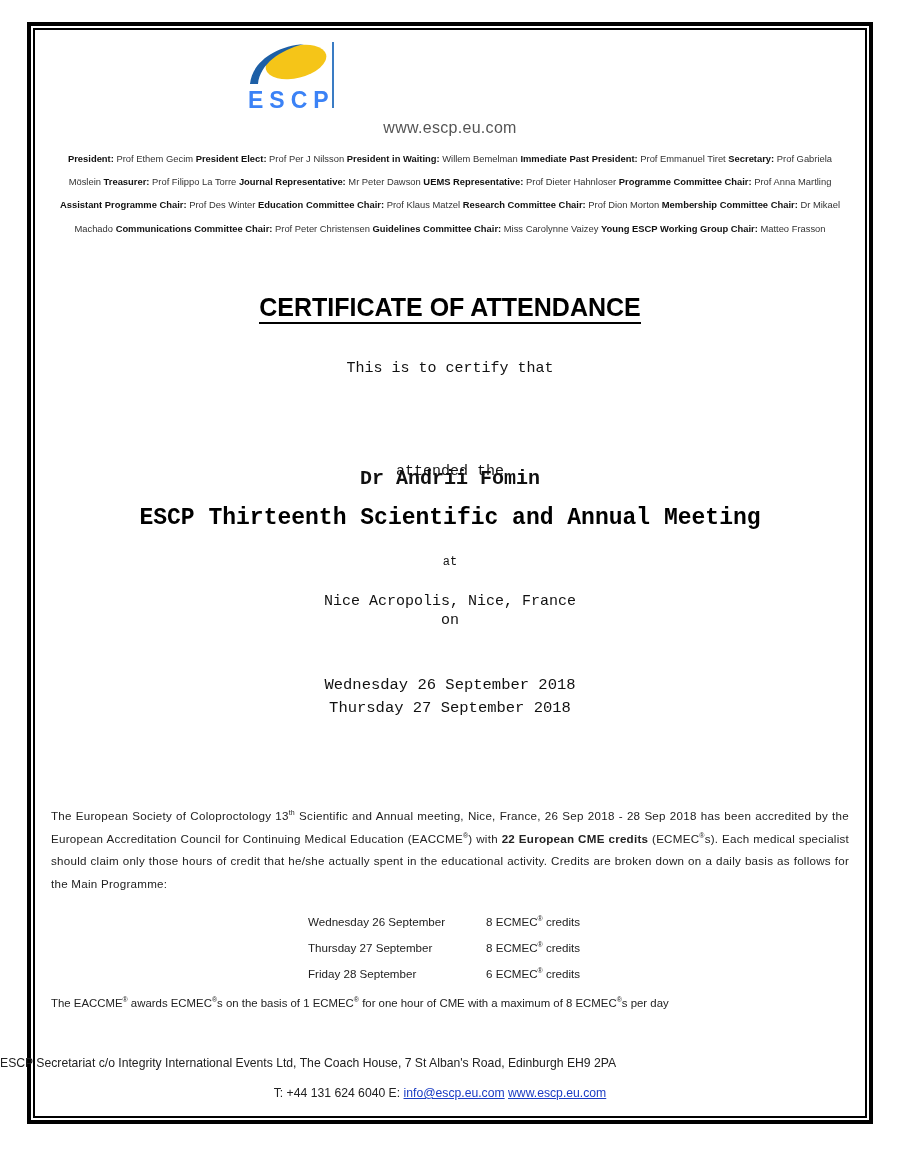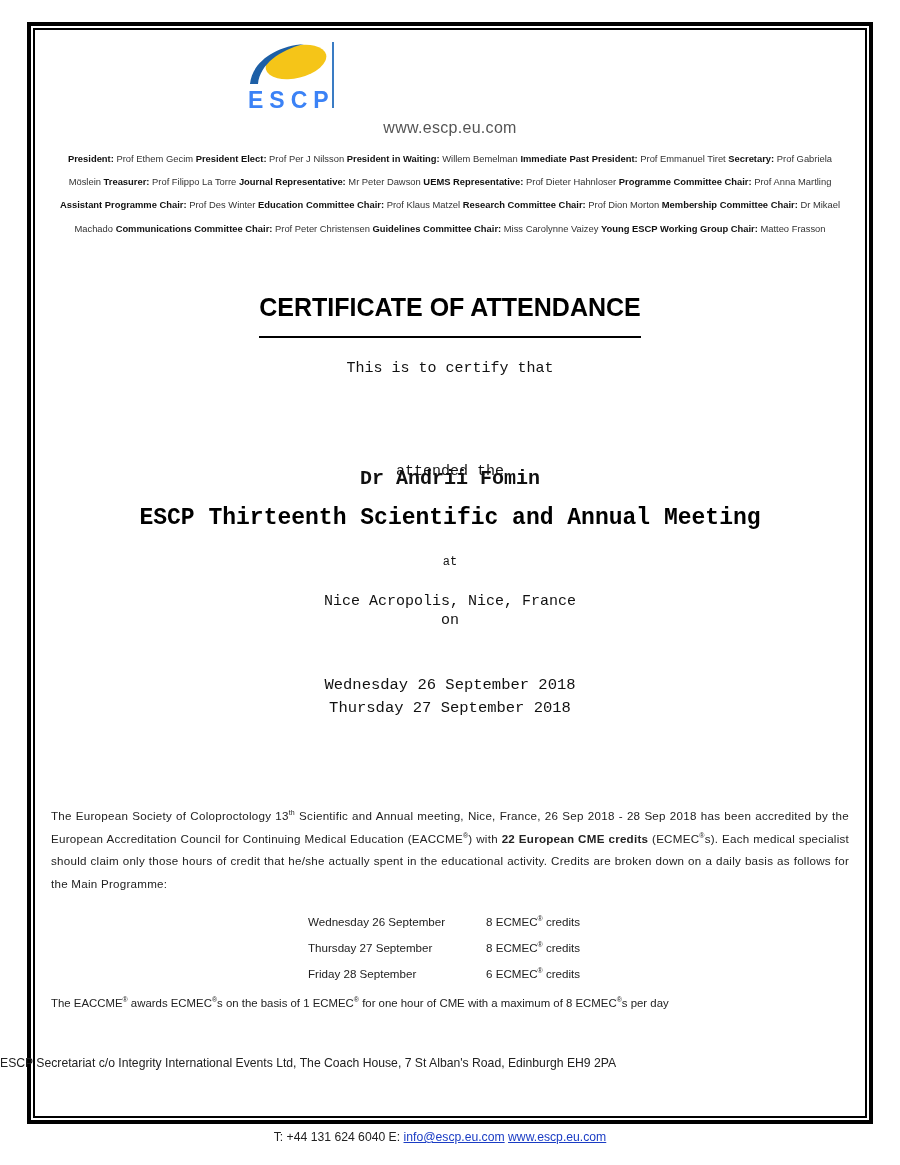--- a/index.html
+++ b/index.html
@@ -23,21 +23,21 @@
   .website { position:absolute; left:0; width:900px; top:119px; text-align:center;
          font-size:16px; color:#555; letter-spacing:0.3px; }
 
   
   .officers { position:absolute; left:55px; width:790px; top:147px; text-align:center;
          font-size:9.4px; line-height:23.2px; color:#333; }
   .officers b { color:#111; }
 
   .title { position:absolute; left:0; width:900px; top:293px; text-align:center;
          font-size:25px; font-weight:bold; color:#000; }
-  .title span { border-bottom:2px solid #000; padding-bottom:15px; }
+  .title span { border-bottom:2px solid #000; padding-bottom:1px; }
   .center-line { position:absolute; left:0; width:900px; text-align:center; color:#111;font-family:Liberation Mono, monospace; }
   .certify { top:360px; font-size:15px; }
   .name { top:419px; font-size:20px; font-weight:bold;margin-top:48px; }
   .attended { top:463px; font-size:15px; }
   .meeting { top:505px; font-size:23px; font-weight:bold; color:#000; }
   .at { top:555px; font-size:12px; }
   .venue { top:593px; font-size:15px; }
   .on { top:612px; font-size:15px; }
   .date1 { top:676px; font-size:15.5px; }
   .date2 { top:699px; font-size:15.5px; }
@@ -47,21 +47,21 @@
   .para sup, .note sup, .credits sup { font-size:7px; line-height:0; }
 
   .credits { position:absolute; left:308px; top:908px; font-size:11.6px; color:#222; }
   .credits-row { display:flex; height:26px; align-items:center; }
   .credits-day { width:178px; }
 
   .note { position:absolute; left:51px; top:997px; font-size:11.4px; color:#222; }
 
   .footer1 { position:absolute; left:0; width:900px; top:1056px; text-align:left;
          font-size:12.2px; color:#222; }
-  .footer2 { position:absolute; left:0; width:880px; top:1130px; text-align:center;
+  .footer2 { position:absolute; left:0; width:880px; top:1086px; text-align:center;
          font-size:12.2px; color:#222; }
   .footer2 a { color:#1a3cc4; text-decoration:underline; }
 </style>
 </head>
 <body>
 
 <div class="outer-border"></div>
 <div class="inner-border"></div>
 
 <div class="logo">

